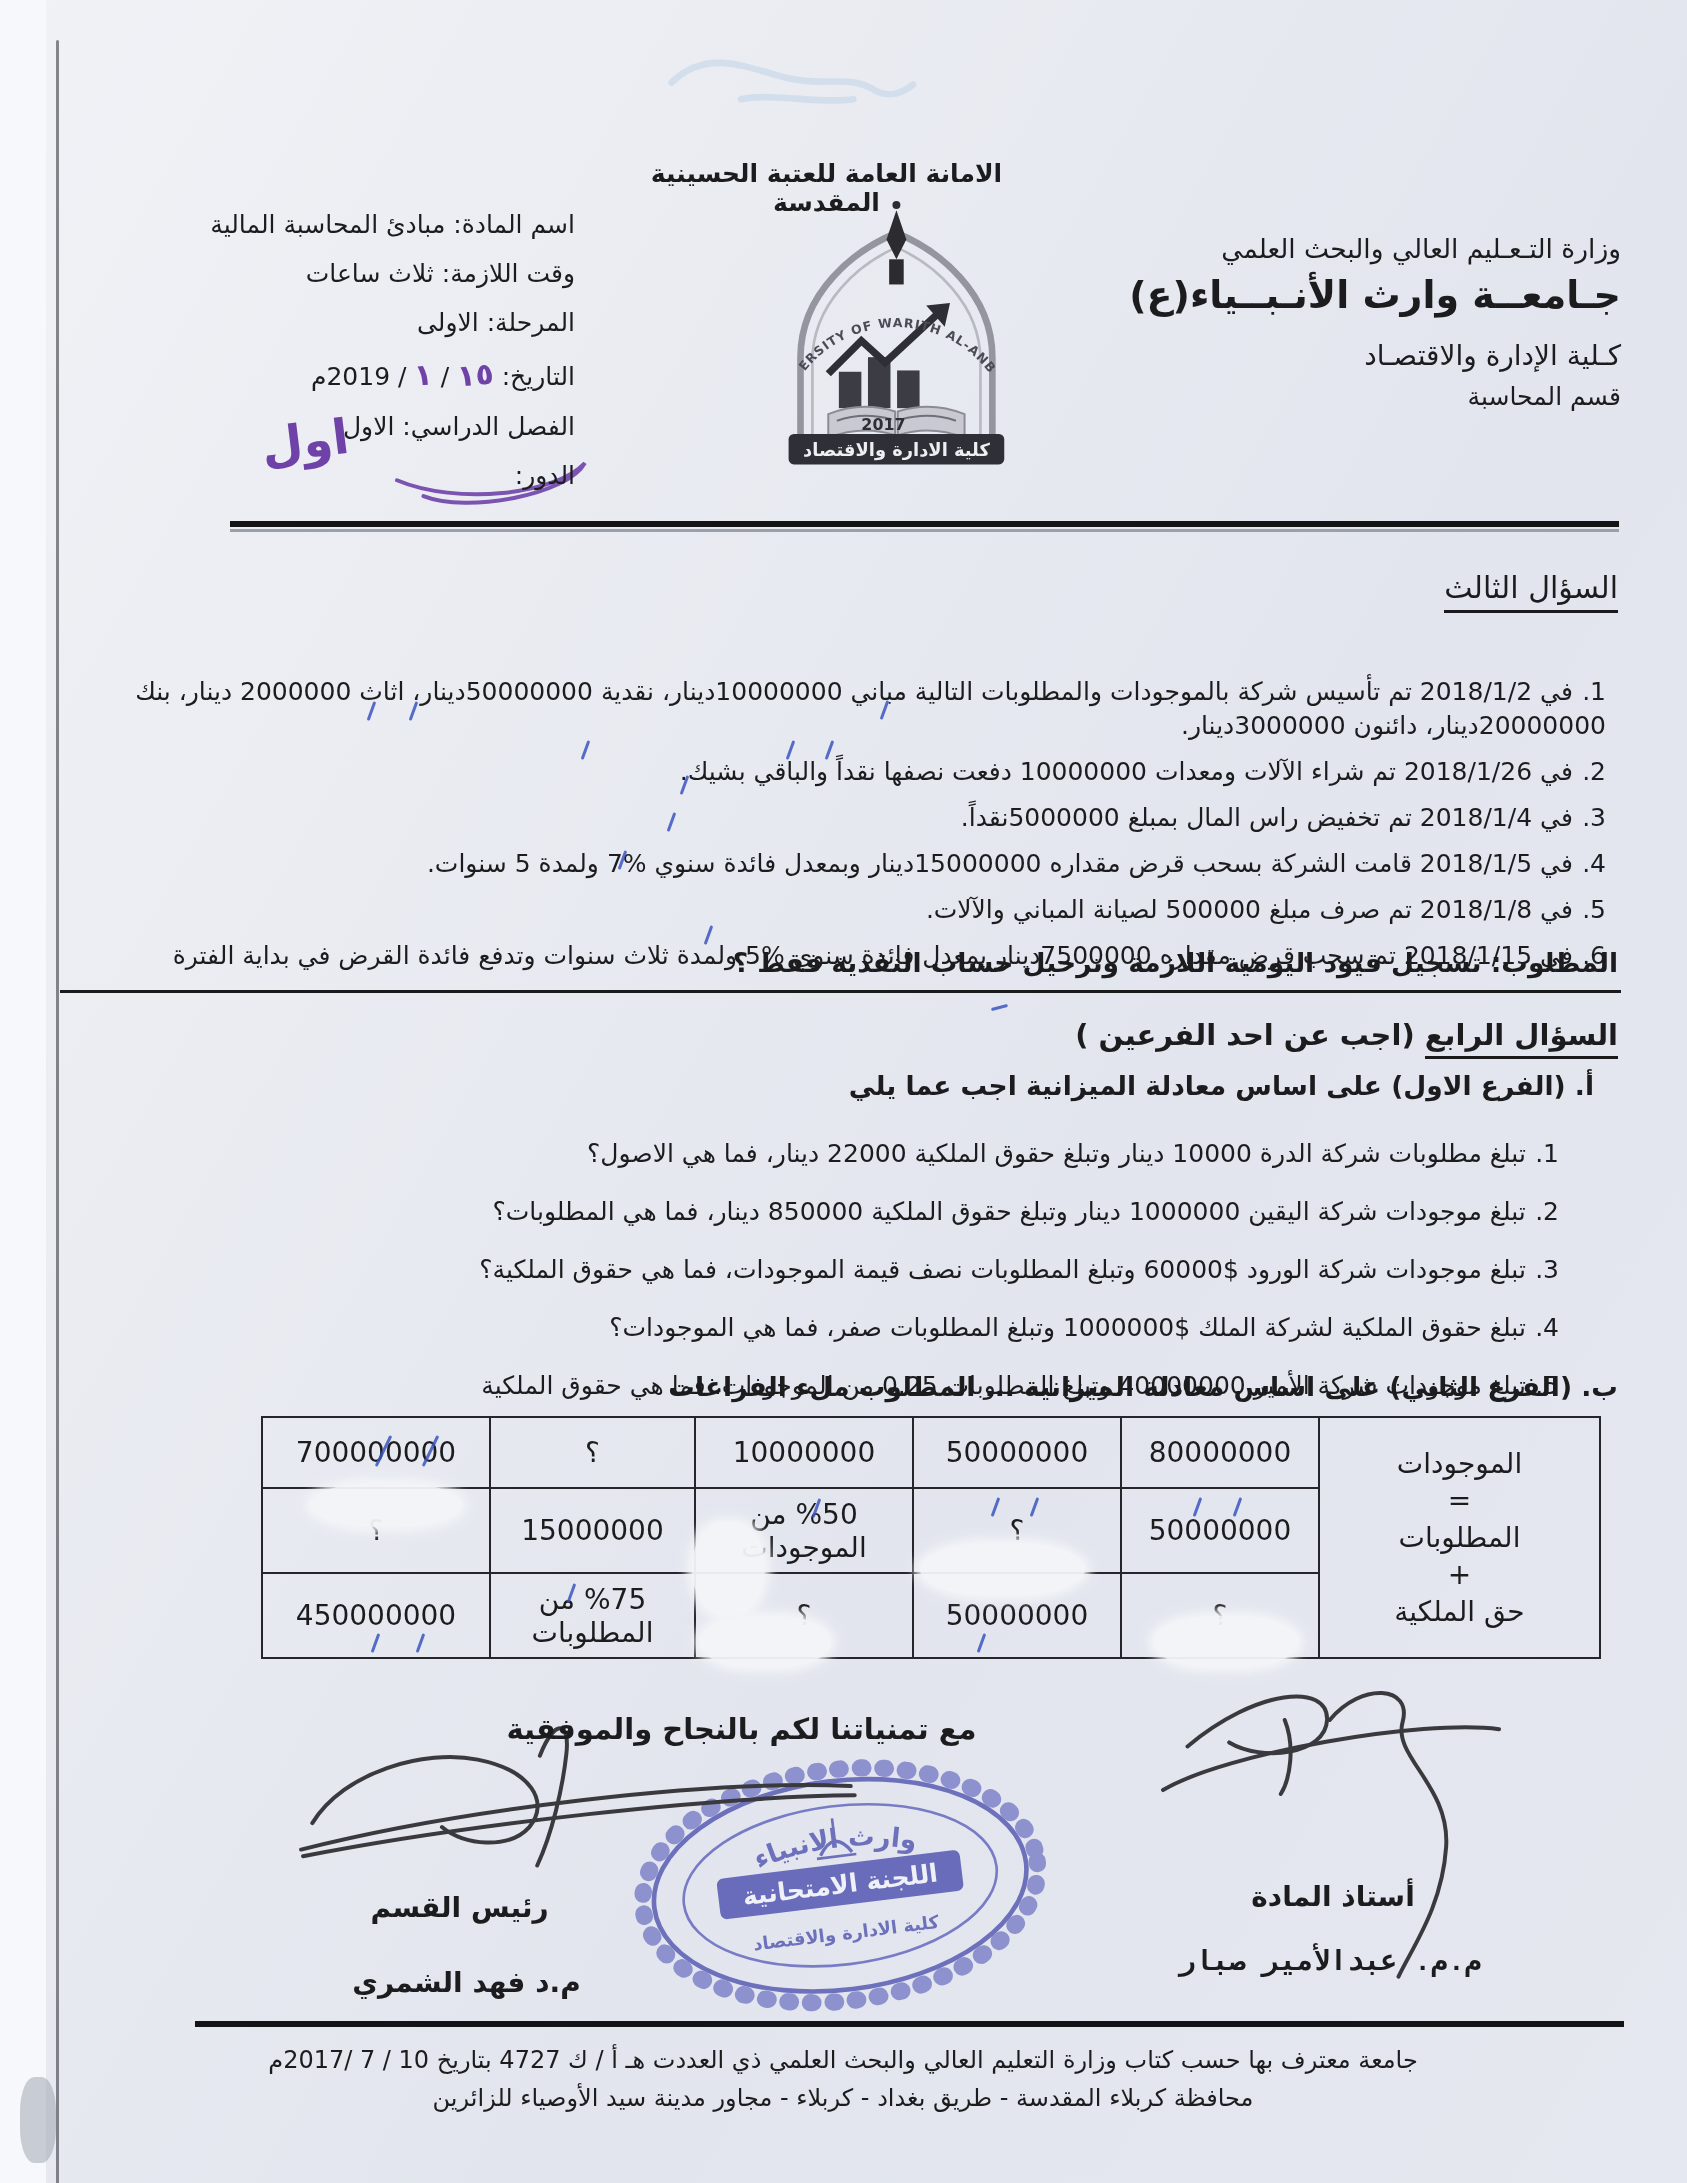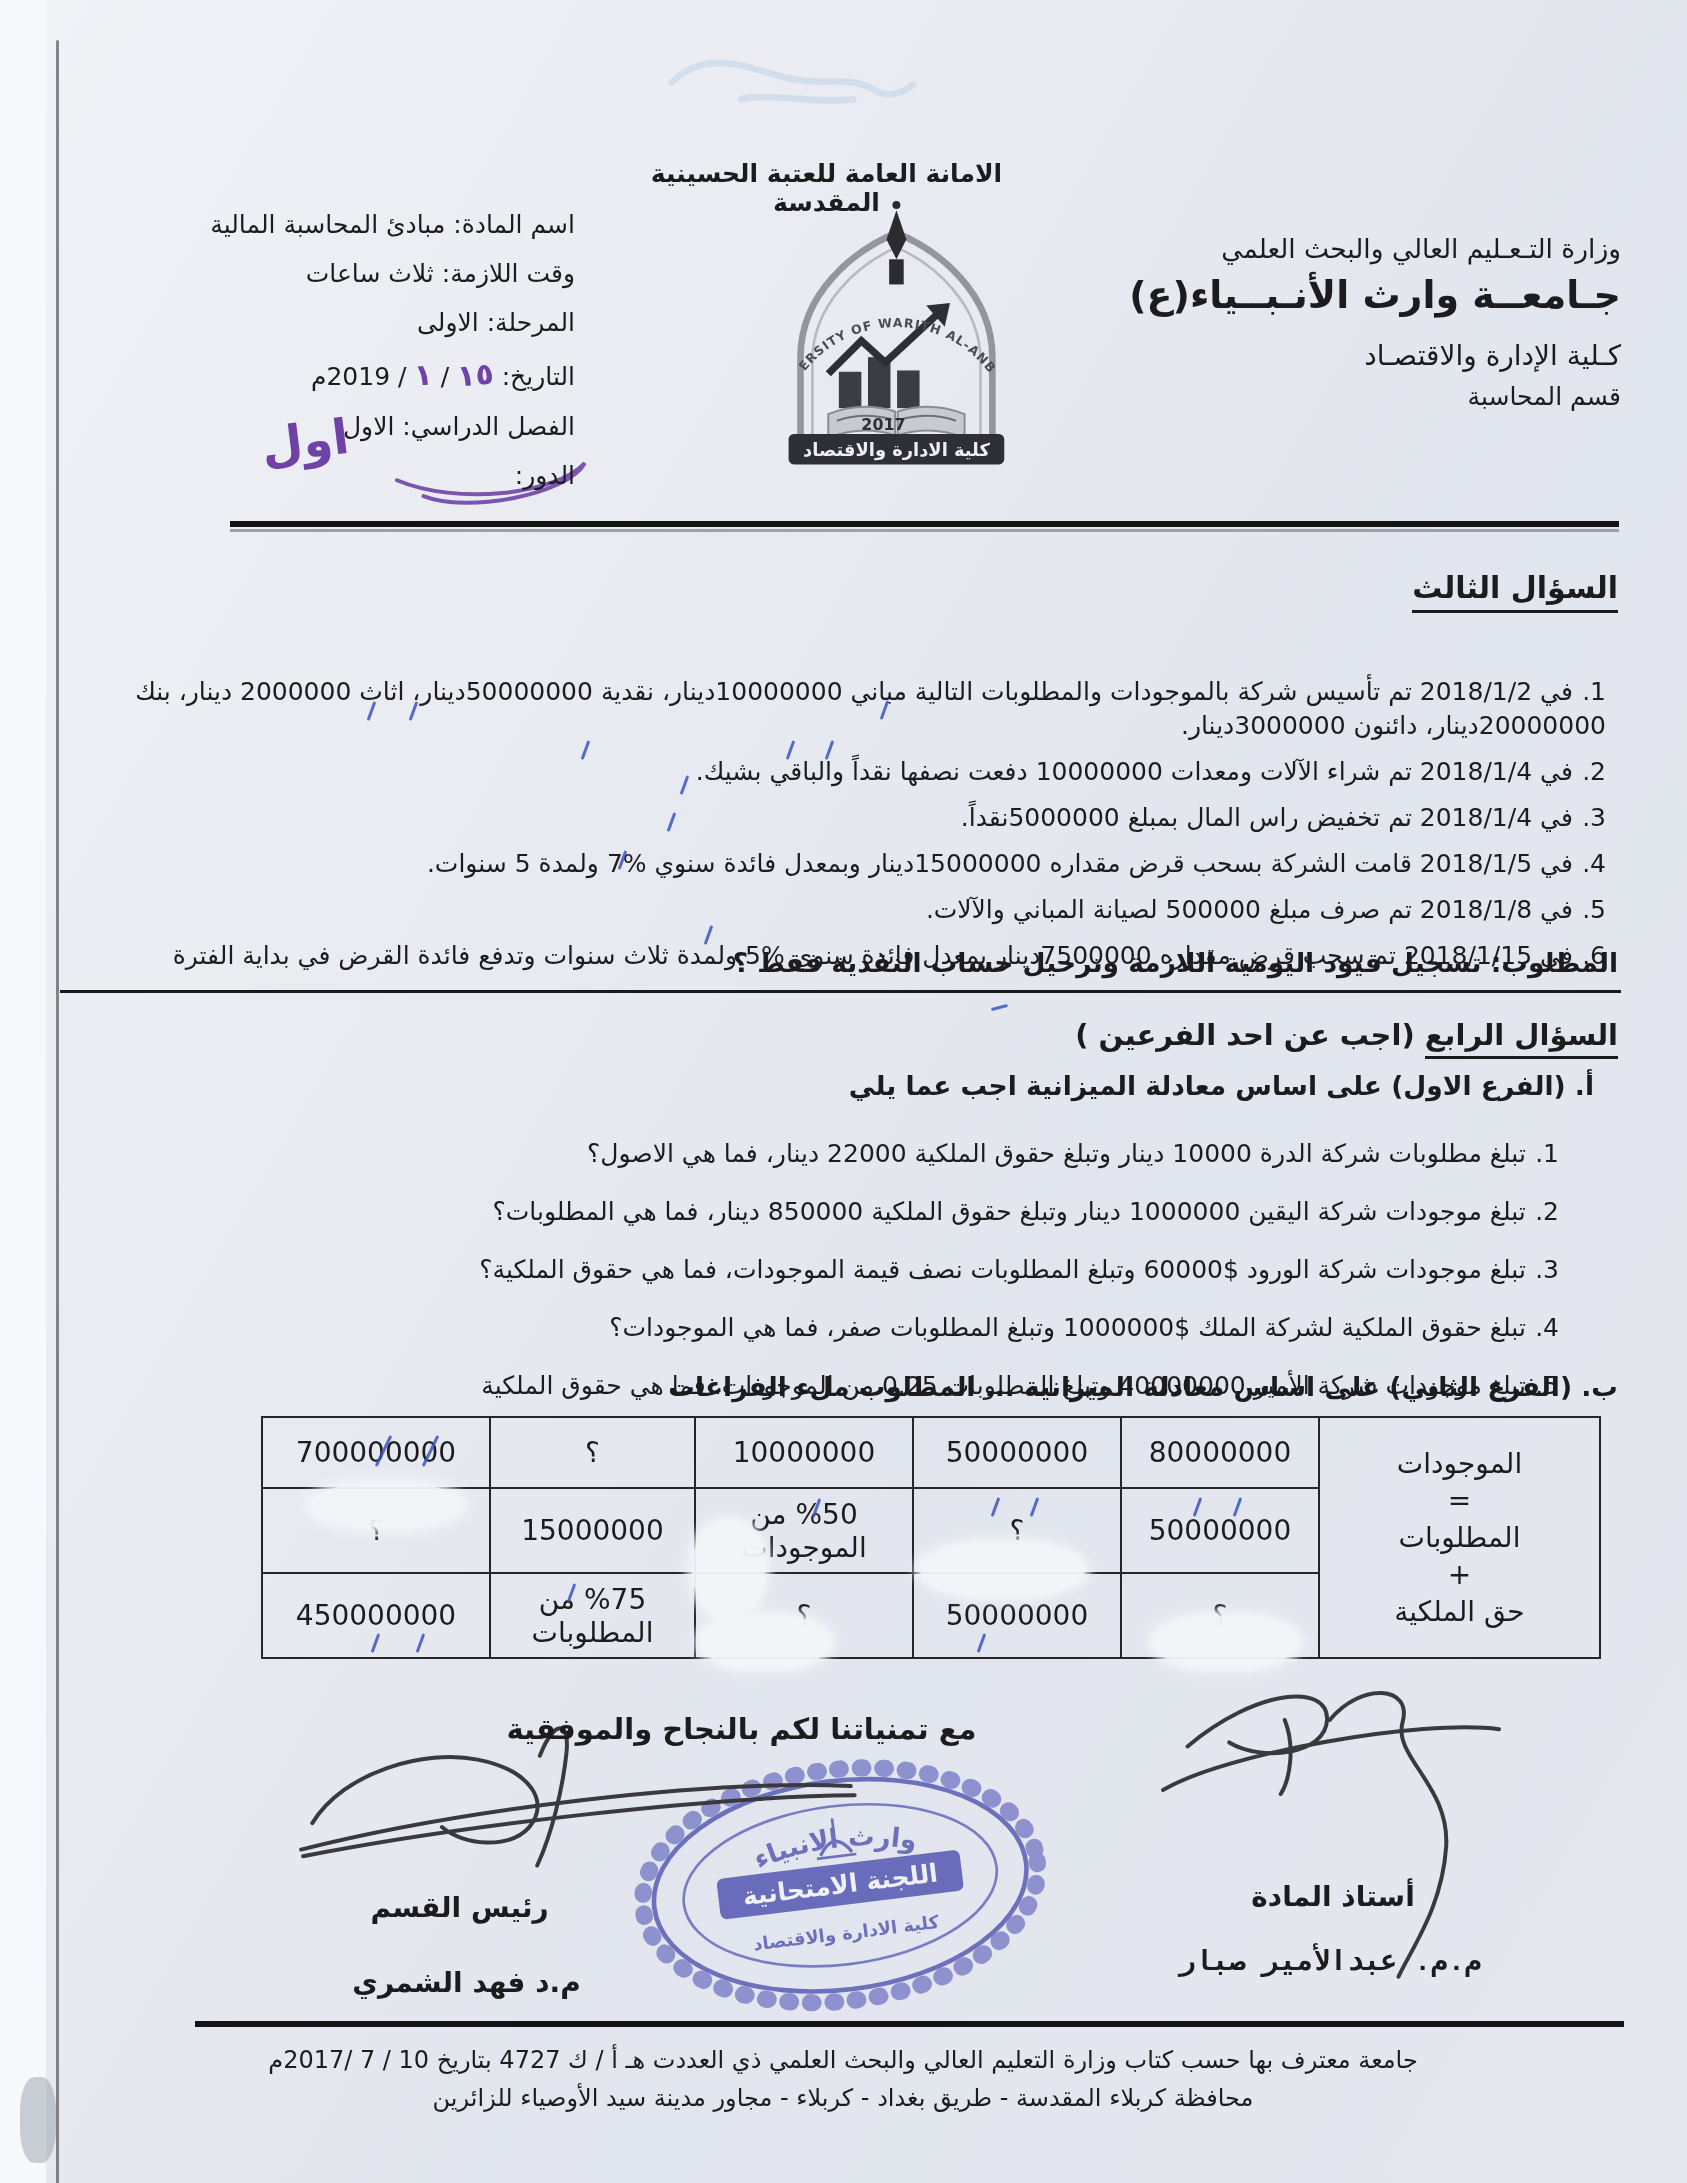--- a/index.html
+++ b/index.html
@@ -26,21 +26,21 @@
   .info-line{font-size:25px;margin-bottom:20px;white-space:nowrap;}
   .hand{color:#6f42a8;display:inline-block;transform:rotate(-5deg);font-size:30px;font-weight:bold;}
   .hand-round{position:absolute;left:261px;top:413px;font-size:48px;color:#6f42a8;
               transform:rotate(-7deg);font-weight:bold;letter-spacing:4px;}
   
   .rule-thick{left:230px;top:521px;width:1389px;height:6px;background:#141416;}
   .rule-thick-shadow{left:230px;top:529px;width:1389px;height:2.6px;background:#9aa0aa;}
   .rule-thin{left:60px;top:990px;width:1561px;height:3.3px;background:#1a1a1c;}
   .rule-bottom{left:195px;top:2021px;width:1429px;height:6px;background:#141416;}
   
-  .q-title{right:69px;font-size:30px;font-weight:bold;border-bottom:3.3px solid #1a1a1c;padding-bottom:5.3px;}
+  .q-title{right:69px;font-size:30px;font-weight:normal;border-bottom:3.3px solid #1a1a1c;padding-bottom:5.3px;}
   .q3-title{top:570px;}
   .q3-list{left:86px;right:69px;top:663px;font-size:25px;line-height:34px;text-align:right;}
   .item{margin:12px;}
   .item .num{display:inline-block;margin-left:9.3px;}
   .required{right:69px;top:947px;font-size:26.5px;font-weight:bold;}
   .q4-title-wrap{right:69px;top:1018px;font-size:29px;font-weight:bold;white-space:nowrap;}
   .q4-title-main{border-bottom:3.3px solid #1a1a1c;padding-bottom:4px;}
   .branch-a{right:93px;top:1070px;font-size:26.5px;font-weight:bold;}
   .q4-list{left:132px;right:116px;top:1119px;font-size:25px;line-height:46px;text-align:right;}
   .branch-b{right:69px;top:1371px;font-size:26.5px;font-weight:bold;}
@@ -173,21 +173,21 @@
     <div class="info-line">الدور:</div>
   </div>
   <div class="abs hand-round rtl">اول</div>
 
   <div class="abs rule-thick decor"></div>
   <div class="abs rule-thick-shadow decor"></div>
 
   <div class="abs q-title q3-title rtl">السؤال الثالث</div>
   <div class="abs q3-list rtl">
     <div class="item"><span class="num">1.</span><span>في 2018/1/2 تم تأسيس شركة بالموجودات والمطلوبات التالية مباني 10000000دينار، نقدية 50000000دينار، اثاث 2000000 دينار، بنك 20000000دينار، دائنون 3000000دينار.</span></div>
-    <div class="item"><span class="num">2.</span><span>في 2018/1/4 تم شراء الآلات ومعدات 10000000 دفعت نصفها نقداً والباقي بشيك.</span></div>
+    <div class="item"><span class="num">2.</span><span>في 2018/1/26 تم شراء الآلات ومعدات 10000000 دفعت نصفها نقداً والباقي بشيك.</span></div>
     <div class="item"><span class="num">3.</span><span>في 2018/1/4 تم تخفيض راس المال بمبلغ 5000000نقداً.</span></div>
     <div class="item"><span class="num">4.</span><span>في 2018/1/5 قامت الشركة بسحب قرض مقداره 15000000دينار وبمعدل فائدة سنوي %7 ولمدة 5 سنوات.</span></div>
     <div class="item"><span class="num">5.</span><span>في 2018/1/8 تم صرف مبلغ 500000 لصيانة المباني والآلات.</span></div>
     <div class="item"><span class="num">6.</span><span>في 2018/1/15 تم سحب قرض مقداره 7500000دينار بمعدل فائدة سنوي %5 ولمدة ثلاث سنوات وتدفع فائدة القرض في بداية الفترة</span></div>
   </div>
   <div class="abs required rtl">المطلوب: تسجيل قيود اليومية اللازمة وترحيل حساب النقدية فقط ؟</div>
   <div class="abs rule-thin decor"></div>
 
   <div class="abs q4-title-wrap rtl">
     <span class="q4-title-main">السؤال الرابع</span>

